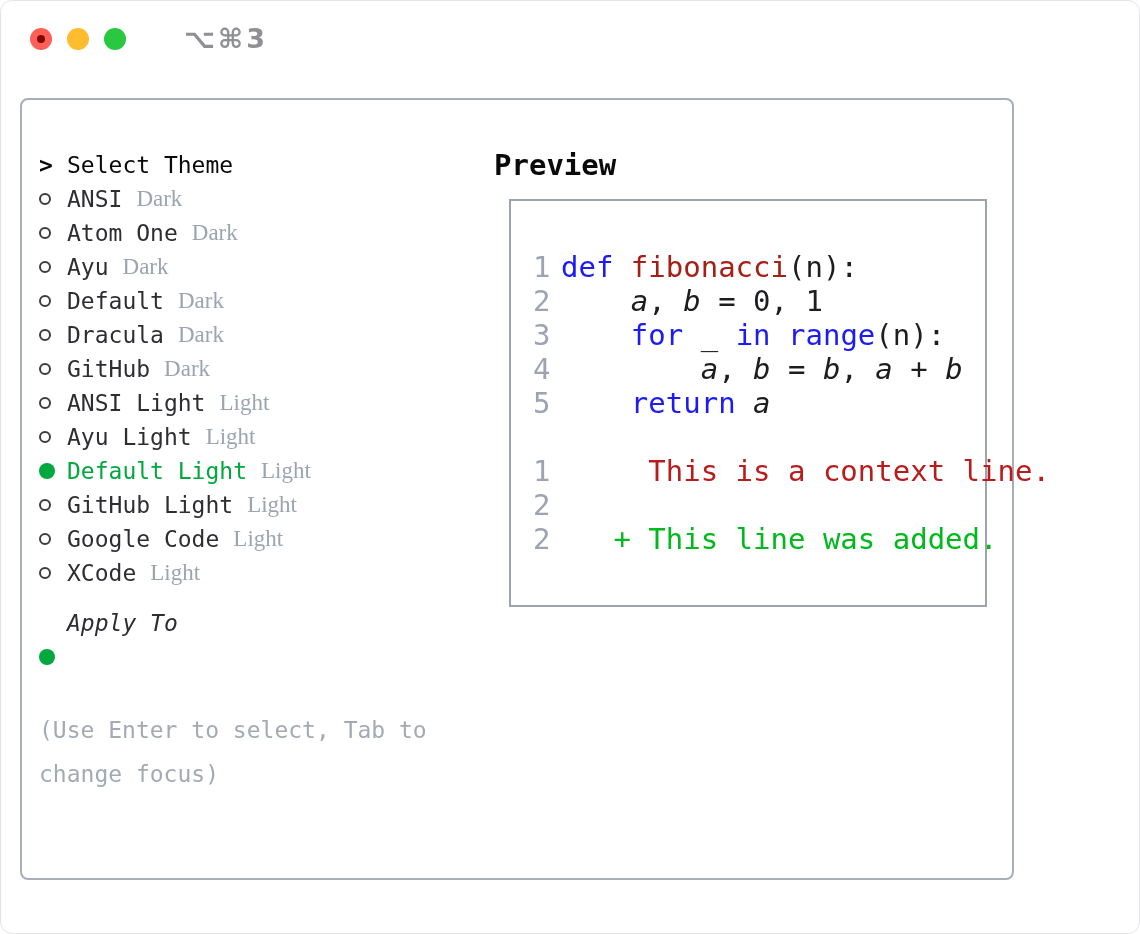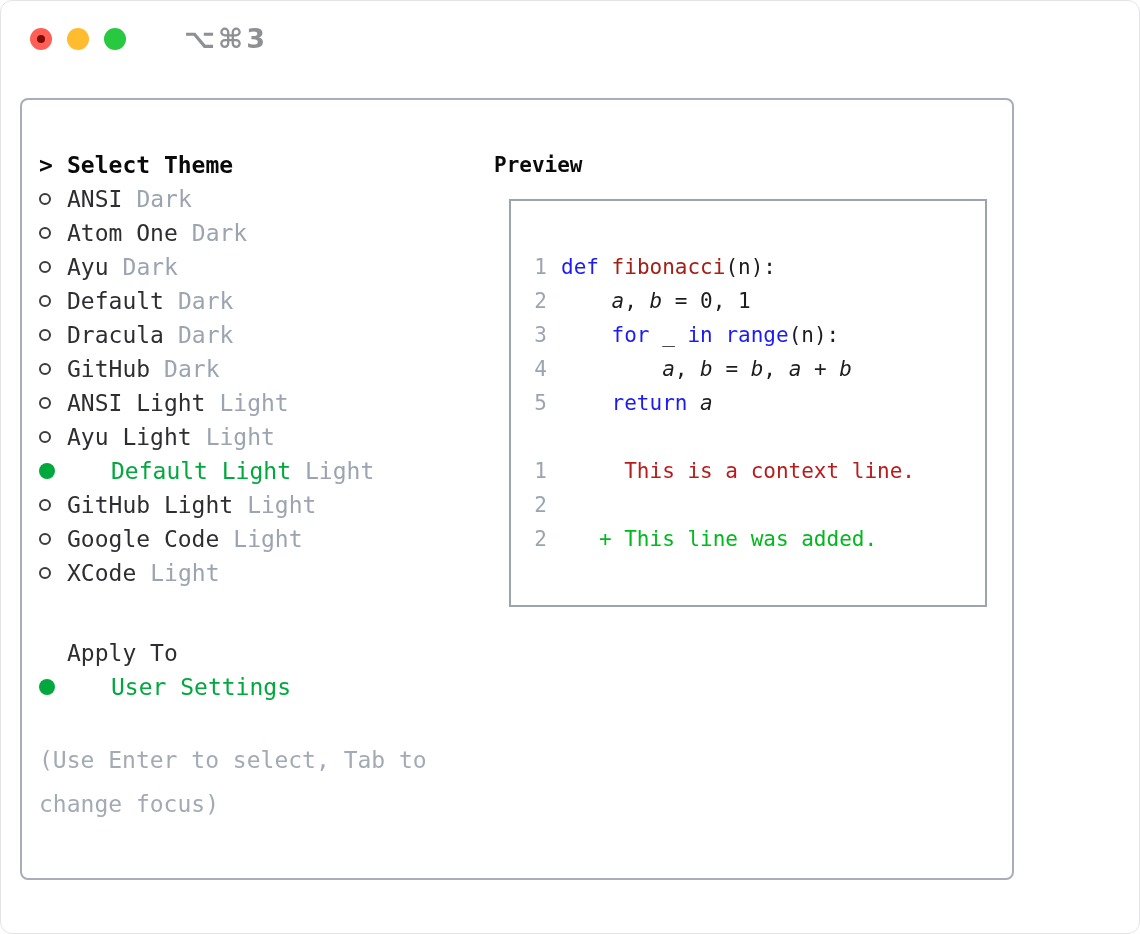--- a/index.html
+++ b/index.html
@@ -40,32 +40,32 @@
   
   .main-box{
     position:absolute;left:19px;top:97px;width:994px;height:782px;
     border:2px solid var(--border-main);border-radius:8px;
     padding:48px 0 0 17px;display:flex;background:#fff;
   }
   .left-col{width:470px;flex:none;font-size:23px;line-height:34px;color:var(--ink);}
   .row{display:flex;align-items:center;height:34px;white-space:pre;}
   .bullet-col{width:28px;flex:none;display:flex;align-items:center;}
   .prompt{font-weight:bold;color:var(--black);}
-  .header-label{font-weight:bold;color:var(--black);}
+  .header-label{font-weight:normal;color:var(--black);}
   .ring{width:12px;height:12px;border:2px solid #3c3c40;border-radius:50%;}
   .dot{width:16px;height:16px;border-radius:50%;background:var(--green);}
   .t-name{color:var(--ink);text-align:right;}
-  .theme-item.selected .t-name{color:var(--green);margin-left:44px;}
-  .t-tag{color:var(--muted);margin-left:14px;}
-  .apply-header{margin-top:46px;}
+  .theme-item.selected .t-name{color:var(--green);}
+  .t-tag{color:var(--muted);margin-left:14px;font-family:Liberation Serif, serif;}
+  .apply-header{margin-top:16px;font-style:italic;}
   .apply-option .t-name{color:var(--ink);}
   .apply-option.selected .t-name{color:var(--green);}
   .help{margin-top:34px;color:var(--help);width:452px;line-height:44px;}
   
-  .right-col{flex:1;font-size:21px;line-height:34px;}
+  .right-col{flex:1;font-size:29px;line-height:34px;}
   .preview-title{font-weight:bold;color:var(--black);height:34px;margin-left:-15px;}
   .preview-box{
     margin-top:17px;width:478px;border:2px solid var(--border-prev);
     padding:49px 0 49px 22px;background:#fff;
   }
   .line{display:flex;height:34px;white-space:pre;align-items:baseline;}
   .lnum{width:14px;flex:none;text-align:right;color:var(--muted);margin-right:14px;}
   .lcontent{color:#1d1d1f;}
   .diff-group{margin-top:34px;}
   .c-kw{color:var(--kw-blue);}
@@ -160,21 +160,20 @@
         </div>
 
       <div class="row apply-header">
         <span class="bullet-col"></span>
         <span>Apply To</span>
       </div>
 
       <div id="apply-list">
           <div class="row theme-item selected apply-option">
     <span class="bullet-col"><span class="mark dot"></span></span>
-    <span class="t-name">User Settings</span>
     
   </div>
         </div>
 
       <div class="help">(Use Enter to select, Tab to change focus)</div>
     </div>
 
     <div class="right-col">
       <div class="preview-title">Preview</div>
       <div class="preview-box">

